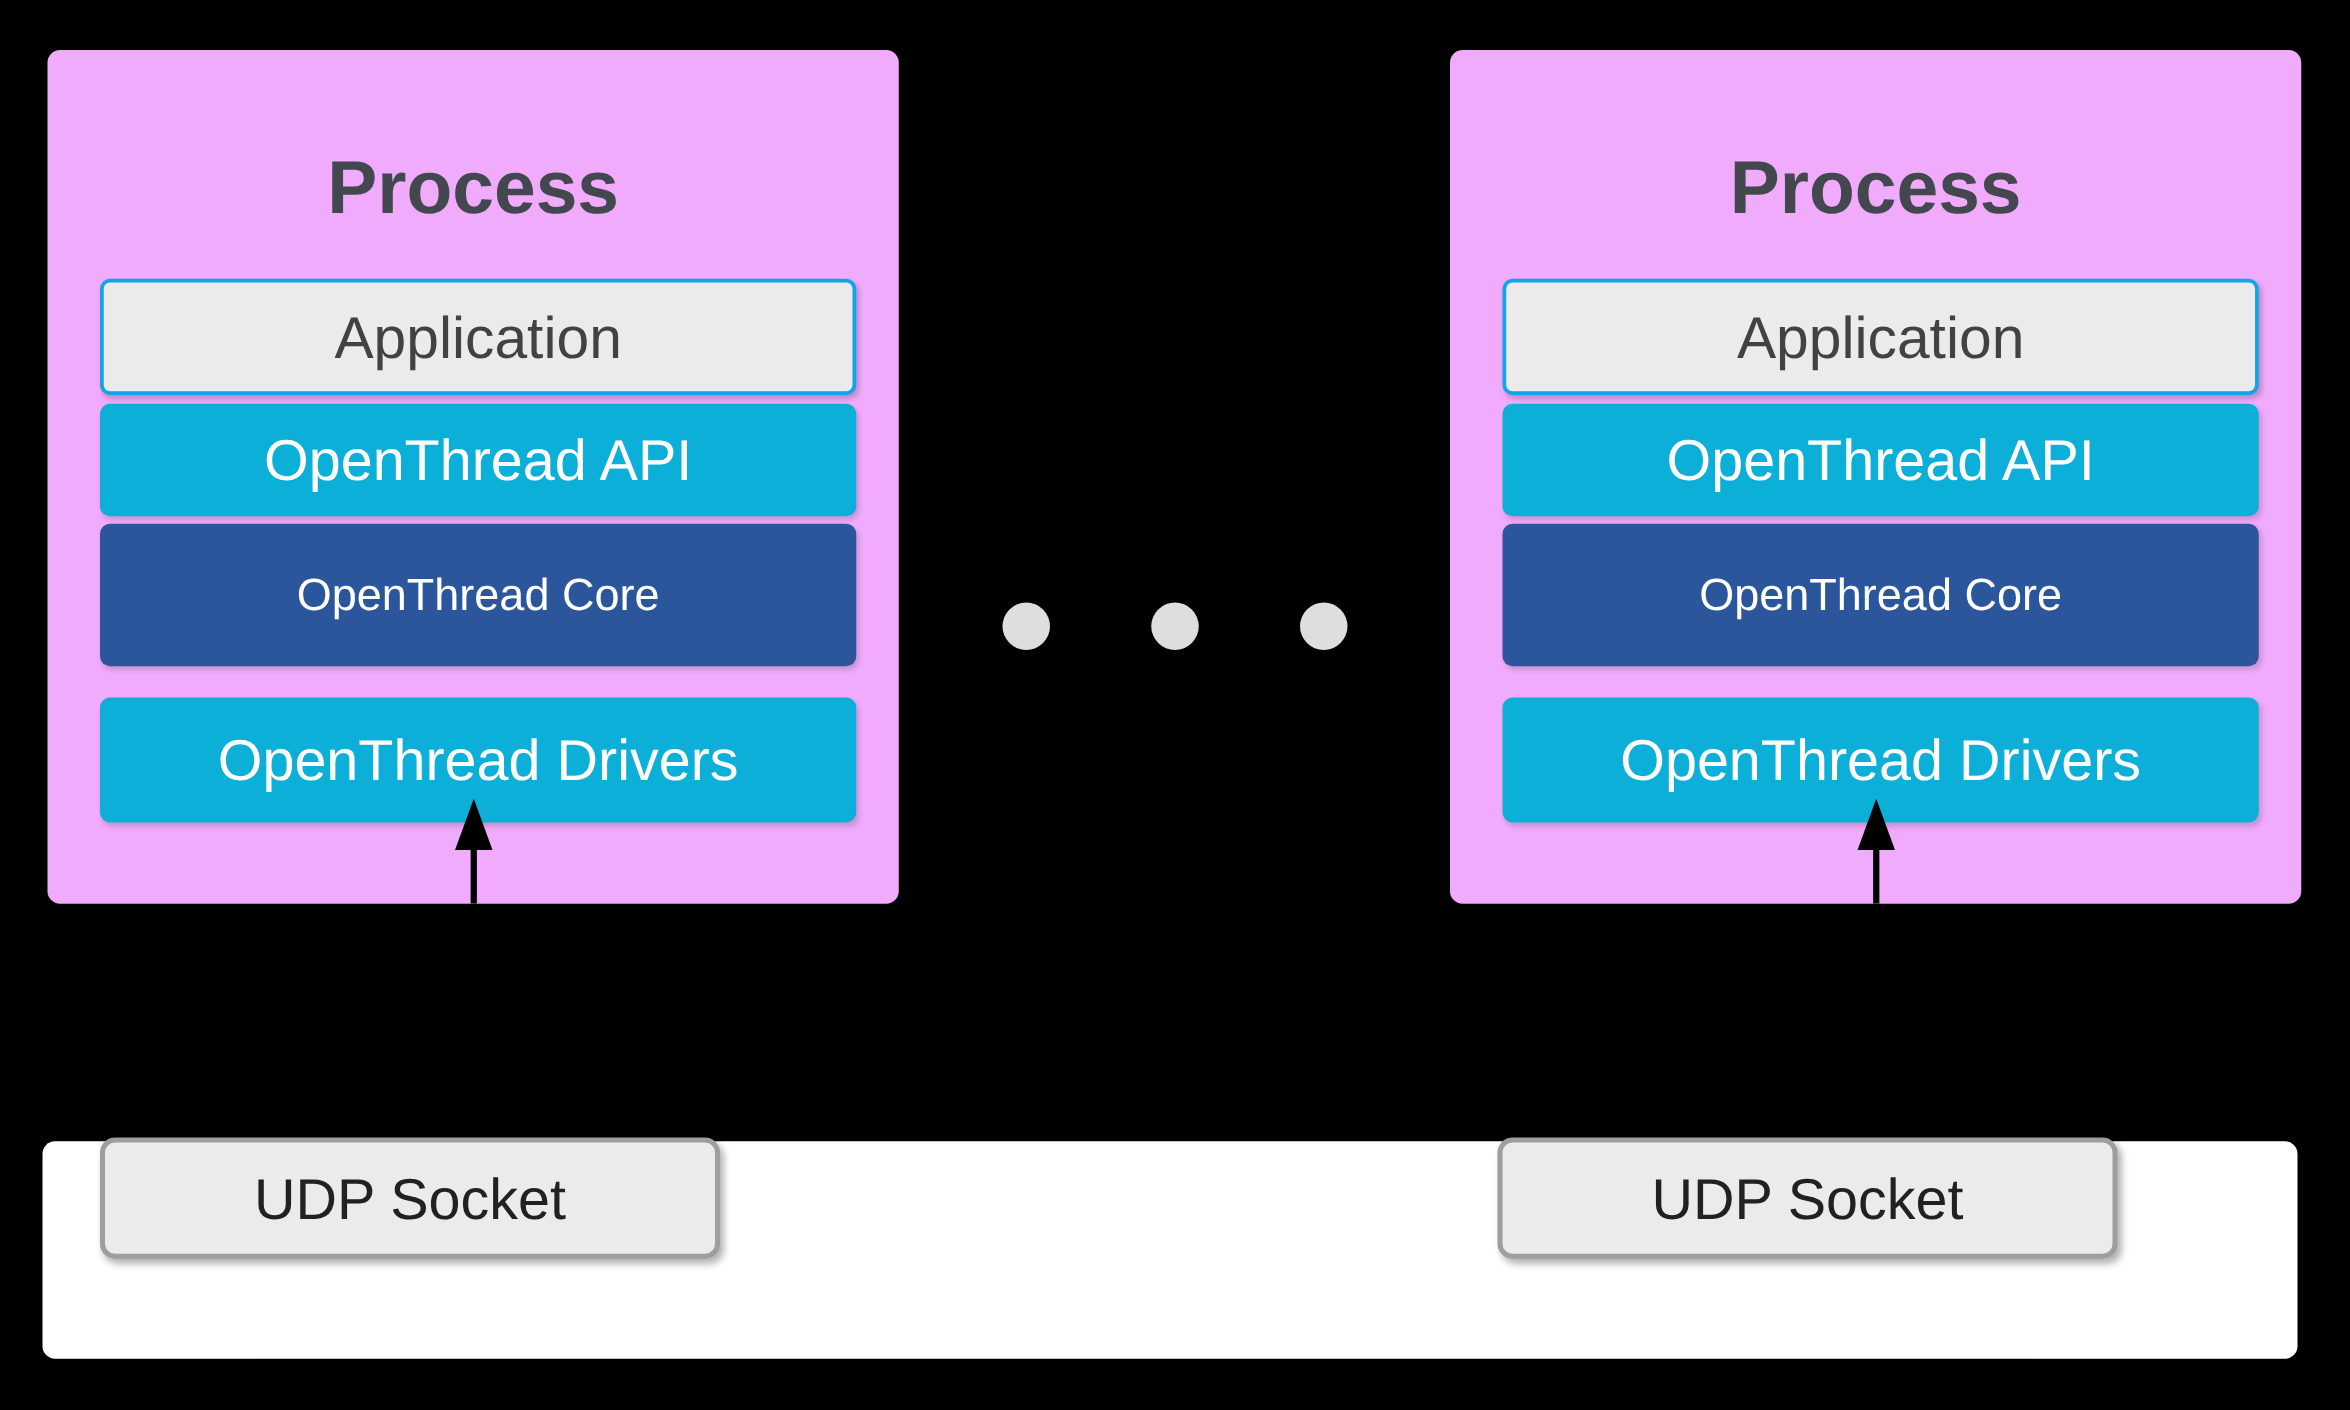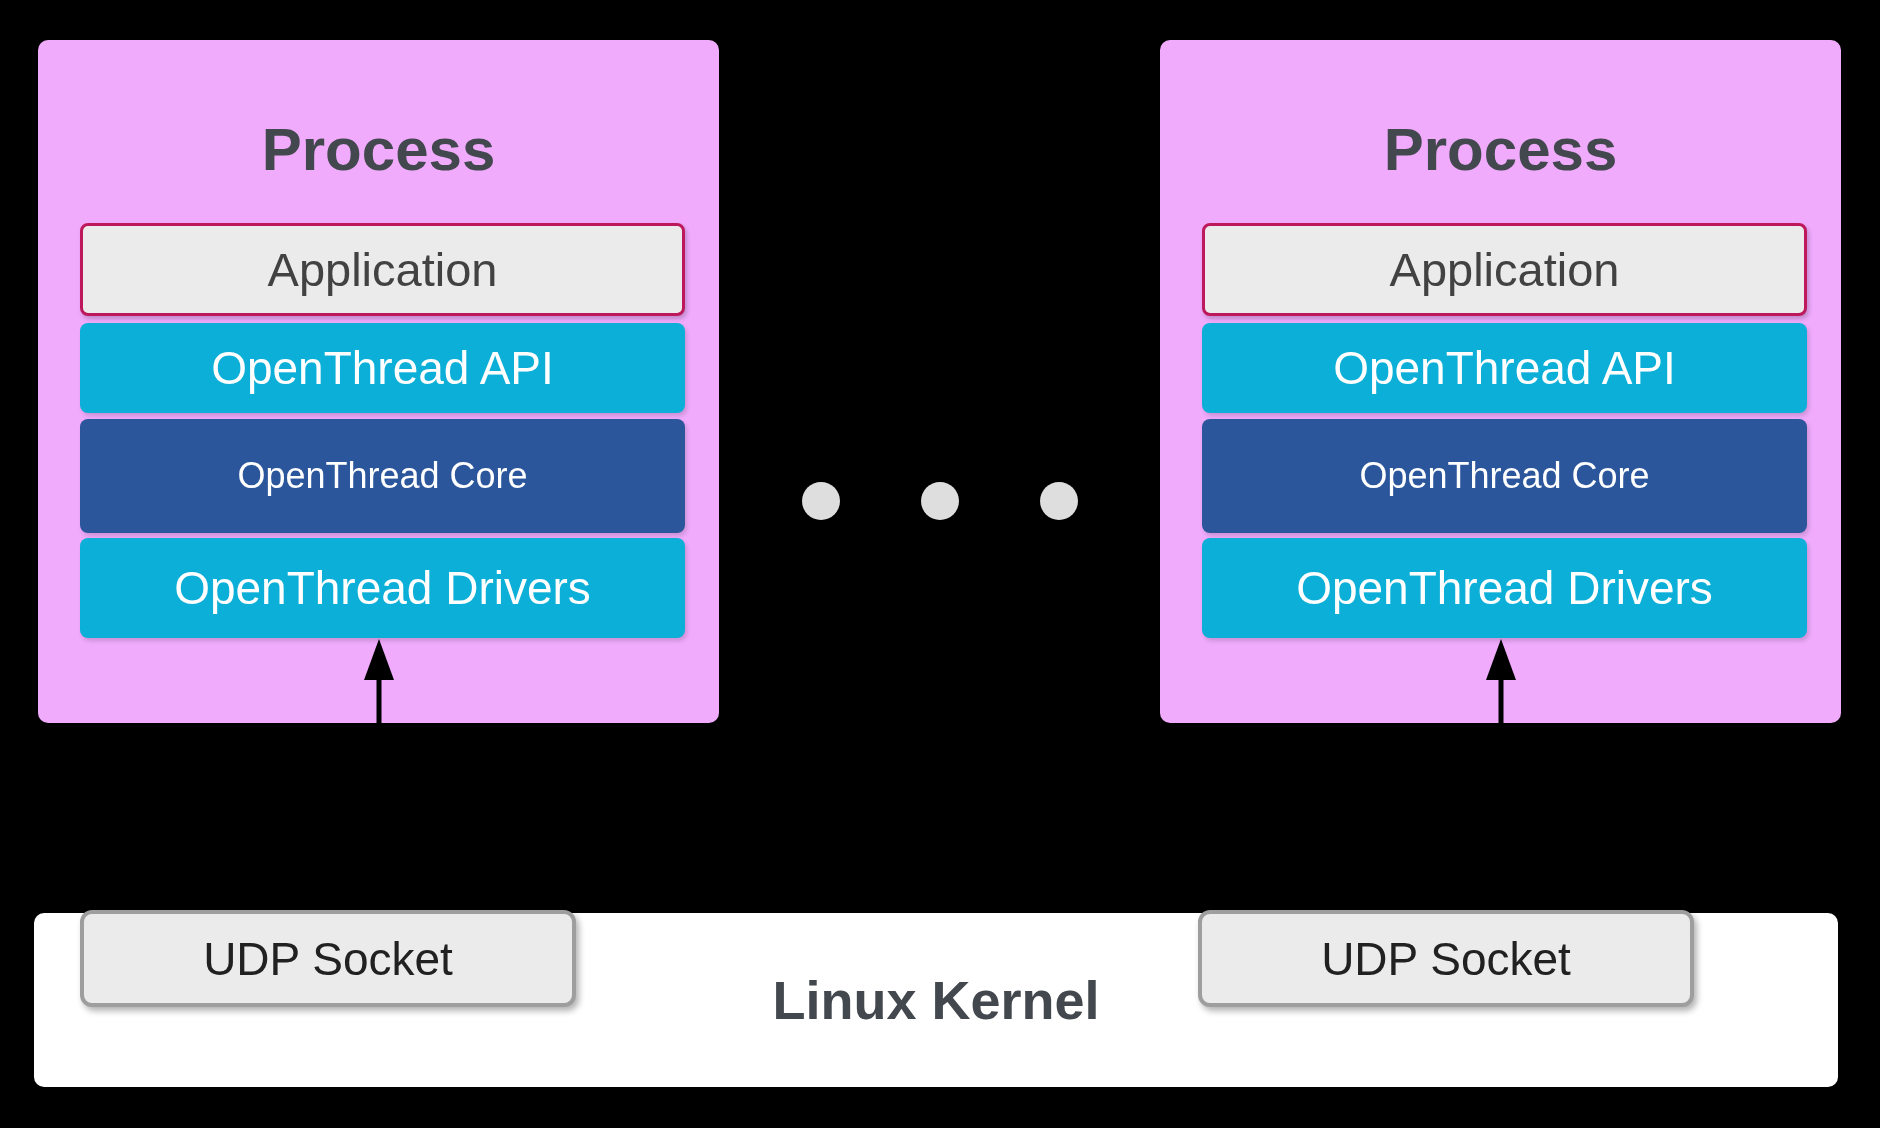--- a/index.html
+++ b/index.html
@@ -40,41 +40,41 @@
     border-radius: 8px;
     box-sizing: border-box;
     display: flex;
     align-items: center;
     justify-content: center;
     line-height: 1;
   }
   .layer.app {
     top: 183px; height: 93px;
     background: #ebebeb;
-    border: 3px solid #be185d;
+    border: 3px solid #0ea5e9;
     color: #424242;
     font-size: 47px;
     box-shadow: 2px 3px 4px rgba(0,0,0,0.20);
   }
   .layer.api {
     top: 283px; height: 90px;
     background: #0bafd7;
     color: #ffffff;
     font-size: 46px;
     box-shadow: 2px 3px 4px rgba(0,0,0,0.15);
   }
   .layer.core {
     top: 379px; height: 114px;
     background: #2b569b;
     color: #ffffff;
     font-size: 36px;
     box-shadow: 2px 3px 4px rgba(0,0,0,0.15);
   }
   .layer.drivers {
-    top: 498px; height: 100px;
+    top: 518px; height: 100px;
     background: #0bafd7;
     color: #ffffff;
     font-size: 46px;
     box-shadow: 2px 3px 4px rgba(0,0,0,0.15);
   }
 
   .up-arrow {
     position: absolute;
     top: 598px;
     left: 50%;
@@ -177,17 +177,16 @@
   <svg class="up-arrow" width="36" height="85" viewBox="0 0 36 85">
     <polygon points="18,1 33,42 3,42" fill="#000000"></polygon>
     <rect x="15.5" y="40" width="5" height="45" fill="#000000"></rect>
   </svg>
 </div>
 
 <div class="kernel-box">
   <div class="udp-socket left">
     <span>UDP Socket</span>
   </div>
-  <div class="kernel-label">Linux Kernel</div>
   <div class="udp-socket right">
     <span>UDP Socket</span>
   </div>
 </div>
 
 </body></html>

